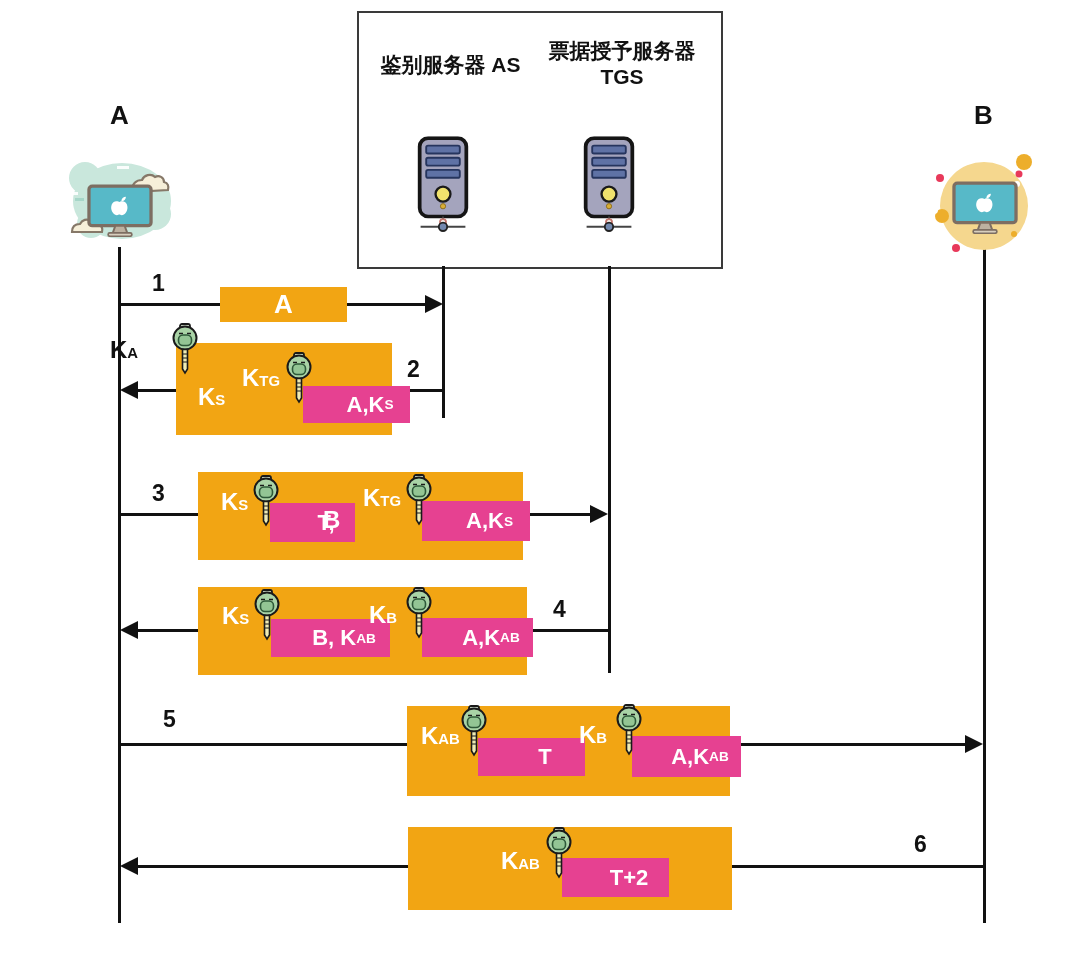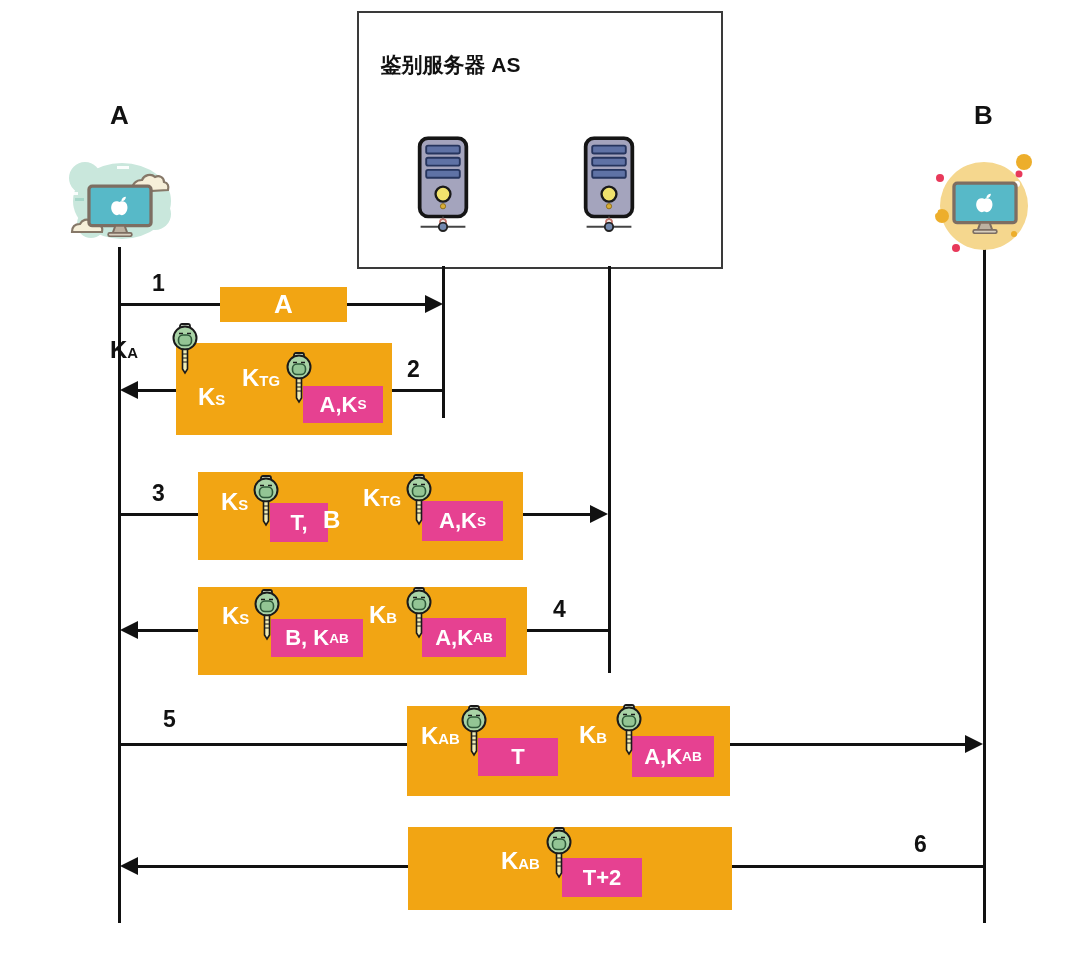--- a/index.html
+++ b/index.html
@@ -15,21 +15,21 @@
   
   .lifeline{position:absolute;width:3px;background:#111;z-index:1;}
   .arrow-line{position:absolute;height:3px;background:#111;z-index:1;}
   .head-r{position:absolute;width:0;height:0;border-top:9px solid transparent;border-bottom:9px solid transparent;border-left:18px solid #111;z-index:2;}
   .head-l{position:absolute;width:0;height:0;border-top:9px solid transparent;border-bottom:9px solid transparent;border-right:18px solid #111;z-index:2;}
   .num{position:absolute;font-weight:bold;font-size:23px;color:#111;z-index:2;}
   
   .obox{position:absolute;background:var(--orange,#F2A513);z-index:3;}
   .obox.center{display:flex;align-items:center;justify-content:center;color:#fff;font-weight:bold;font-size:26px;}
   .pink{position:absolute;background:var(--pink,#E64191);color:#fff;font-weight:bold;font-size:22px;
-        display:flex;align-items:center;justify-content:center;white-space:nowrap;z-index:4;}
+        display:flex;align-items:center;justify-content:center;white-space:nowrap;z-index:4;padding-left:27px;}
   .klabel{position:absolute;font-weight:bold;font-size:24px;color:#fff;white-space:nowrap;z-index:4;}
   .klabel.dark{color:#111;}
   .sub{font-size:0.62em;}
   .key{position:absolute;z-index:5;}
   .icon{position:absolute;z-index:2;}
   svg.defs{position:absolute;width:0;height:0;}
 </style>
 </head>
 <body>
 
@@ -62,20 +62,24 @@
         <path d="M52 26c0-4 3-7 7-7 0 4-3 7-7 7z" fill="#fff"></path>
         <path d="M50 28c-2.5-2.5-7-3-10-.5-4 3.5-4.5 10.5-1 15.5 2.5 3.5 6 5 8.5 3.5 1-.6 2-.6 3 0 2.5 1.5 6 0 8.5-3.5 3.5-5 3-12-1-15.5-3-2.5-7.5-2-10 .5z" fill="#fff"></path>
         <path d="M43 63 h14 l4 11 h-22 z" fill="#BDB1A0" stroke="#7D6E62" stroke-width="3"></path>
         <rect x="32" y="74" width="36" height="5" rx="2.5" fill="#D8CFBE" stroke="#7D6E62" stroke-width="2.5"></rect>
       </symbol>
     </defs>
   </svg>
 
   <div class="server-frame"></div>
   <div class="hdr-label" style="left:363px;top:52px;width:175px;">鉴别服务器 AS</div>
+  <div class="hdr-label" style="left:527px;top:38px;width:190px;">
+    <div>票据授予服务器</div>
+    <div>TGS</div>
+  </div>
   <svg class="icon" style="left:415px;top:136px;" width="56" height="105" viewBox="0 0 60 112">
       <use href="#sym-server"></use>
     </svg>
   <svg class="icon" style="left:581px;top:136px;" width="56" height="105" viewBox="0 0 60 112">
       <use href="#sym-server"></use>
     </svg>
 
   <div class="entity-label" style="left:110px;top:100px;">A</div>
   <div class="entity-label" style="left:974px;top:100px;">B</div>
 

